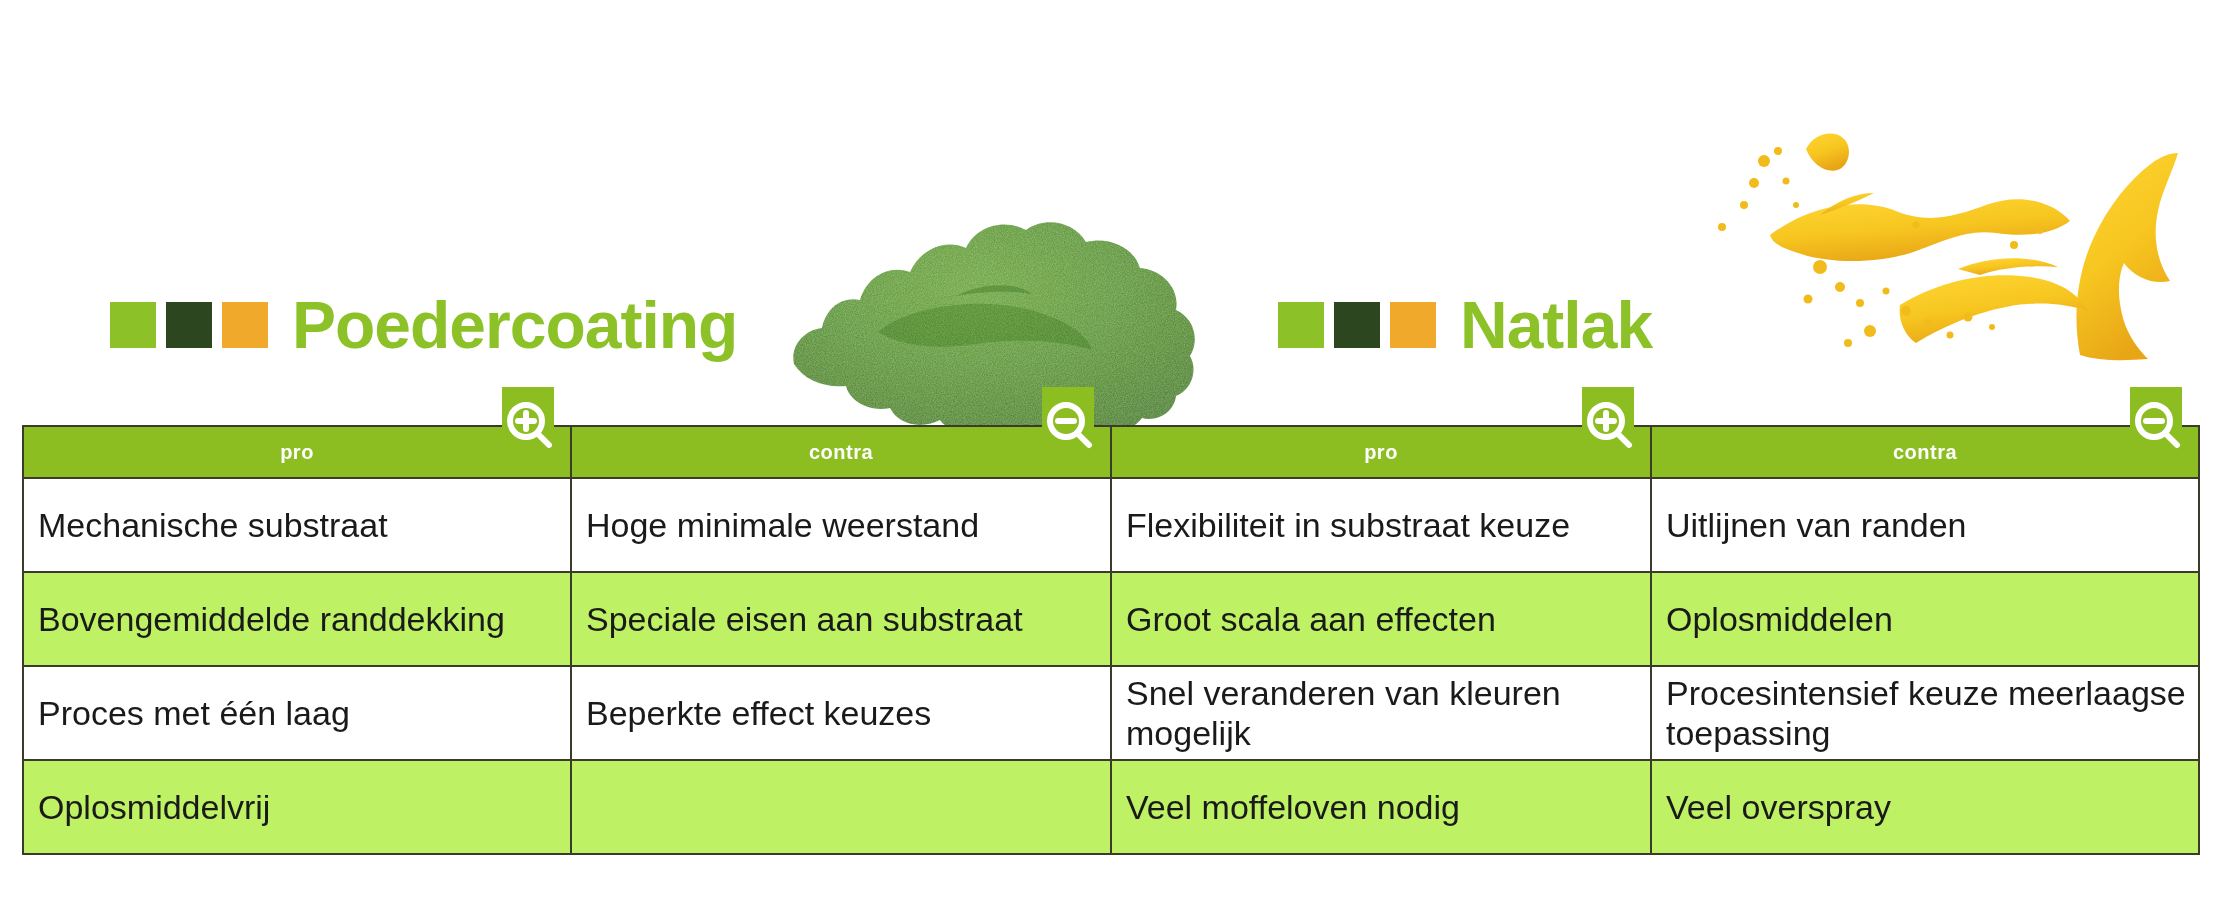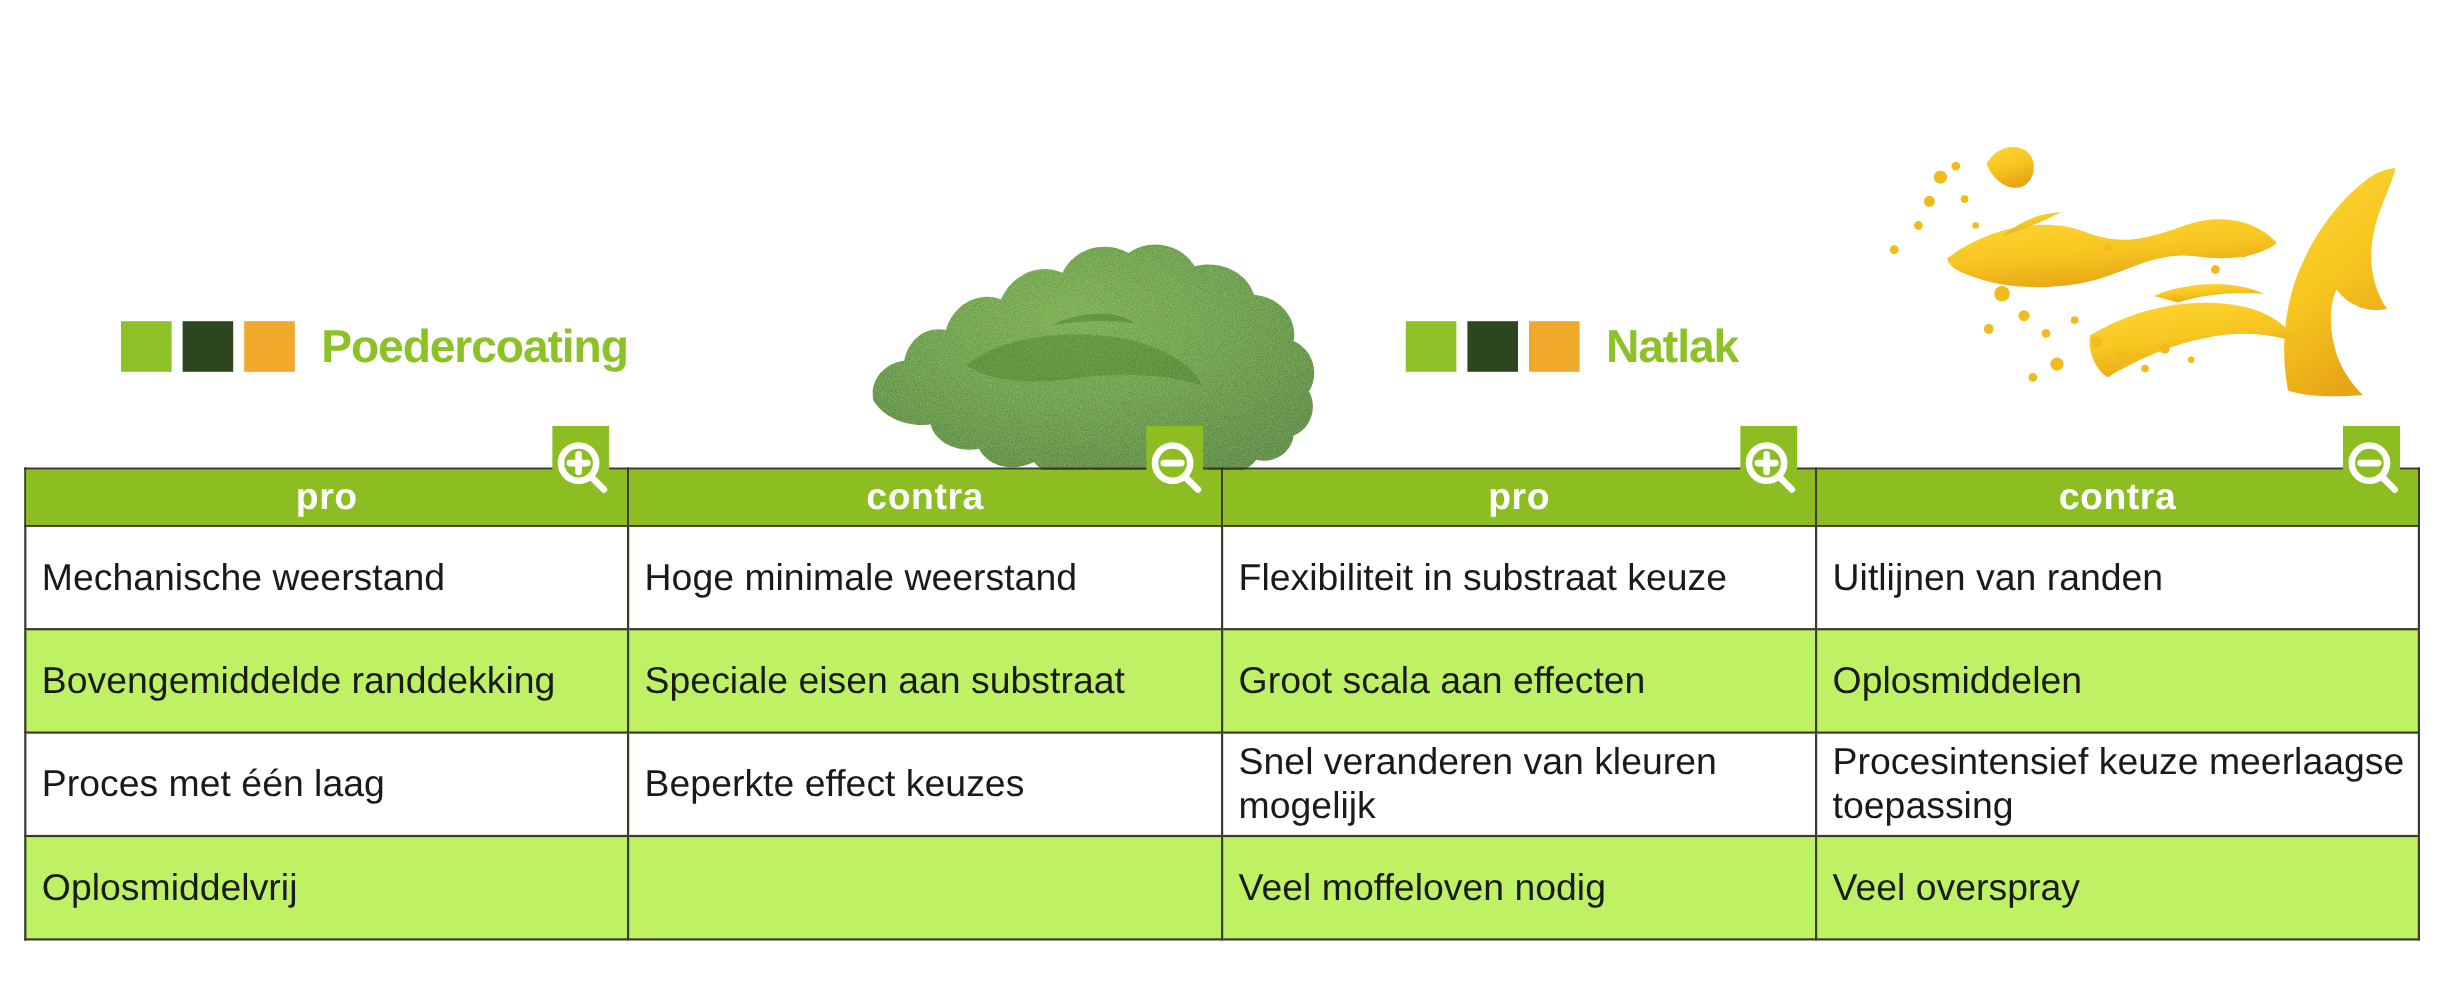--- a/index.html
+++ b/index.html
@@ -15,21 +15,21 @@
   
   .powder-wrap{position:absolute;left:760px;top:150px;width:460px;height:300px;pointer-events:none;}
   .splash-wrap{position:absolute;left:1700px;top:55px;width:520px;height:310px;pointer-events:none;}
 
   
   .brand{position:absolute;display:flex;align-items:center;gap:0;}
   .brand .sq{width:46px;height:46px;display:block;}
   .brand .sq+.sq{margin-left:10px;}
   .brand .title{
     margin-left:24px;
-    font-size:42px;
+    font-size:66px;
     font-weight:bold;
     letter-spacing:-1px;
     line-height:1;
     white-space:nowrap;
   }
   #brand-poedercoating{left:110px;top:292px;}
   #brand-natlak{left:1278px;top:292px;}
 
   
   .table{
@@ -38,21 +38,21 @@
     table-layout:fixed;
   }
   .table col.c1{width:548px;}
   .table col.c2{width:540px;}
   .table col.c3{width:540px;}
   .table col.c4{width:548px;}
 
   .table th{
     height:50px;
     color:#ffffff;
-    font-size:34px;
+    font-size:20px;
     font-weight:bold;
     text-align:center;
     letter-spacing:0.5px;
     border:2px solid #3B3B2B;
     position:relative;
     padding:0;
   }
   .table td{
     height:84px;
     font-size:34px;
@@ -267,21 +267,21 @@
                 <line x1="16" y1="34" x2="32" y2="34"></line>
               </g>
             </svg>
           </span>
         </th>
 
       </tr>
     </thead>
     <tbody>
       <tr class="odd">
-        <td>Mechanische weerstand</td>
+        <td>Mechanische substraat</td>
         <td>Hoge minimale weerstand</td>
         <td>Flexibiliteit in substraat keuze</td>
         <td>Uitlijnen van randen</td>
       </tr>
       <tr class="even">
         <td>Bovengemiddelde randdekking</td>
         <td>Speciale eisen aan substraat</td>
         <td>Groot scala aan effecten</td>
         <td>Oplosmiddelen</td>
       </tr>

